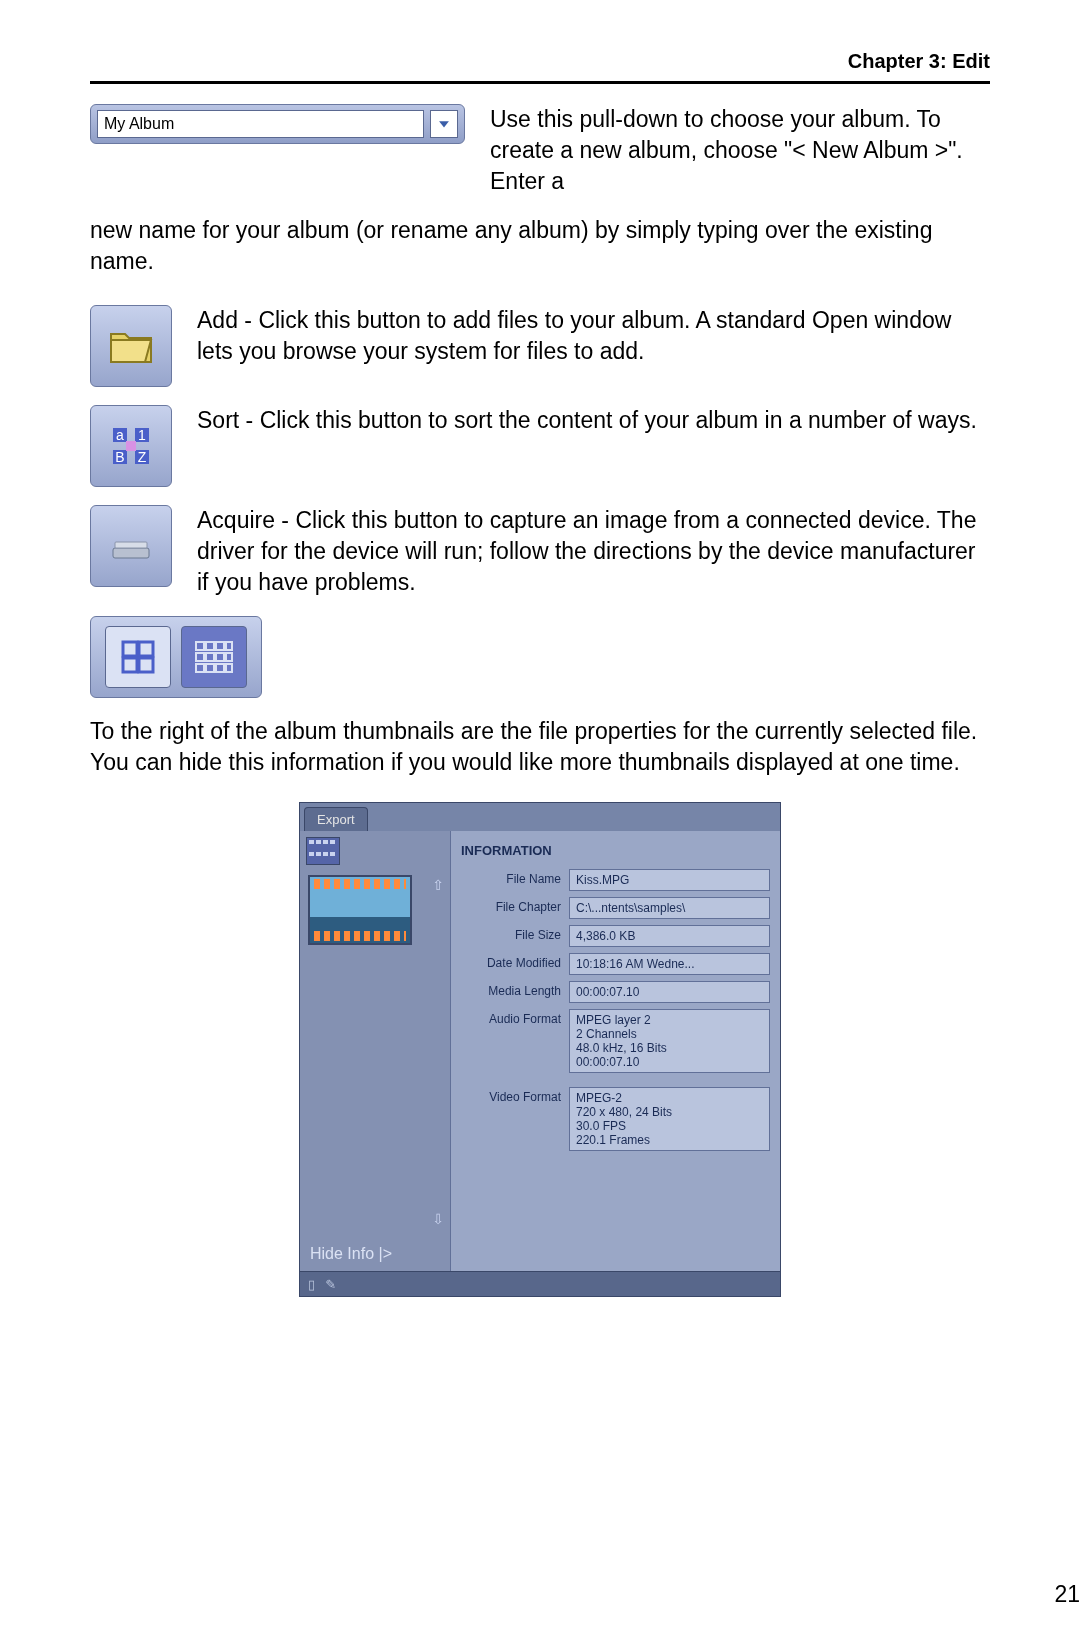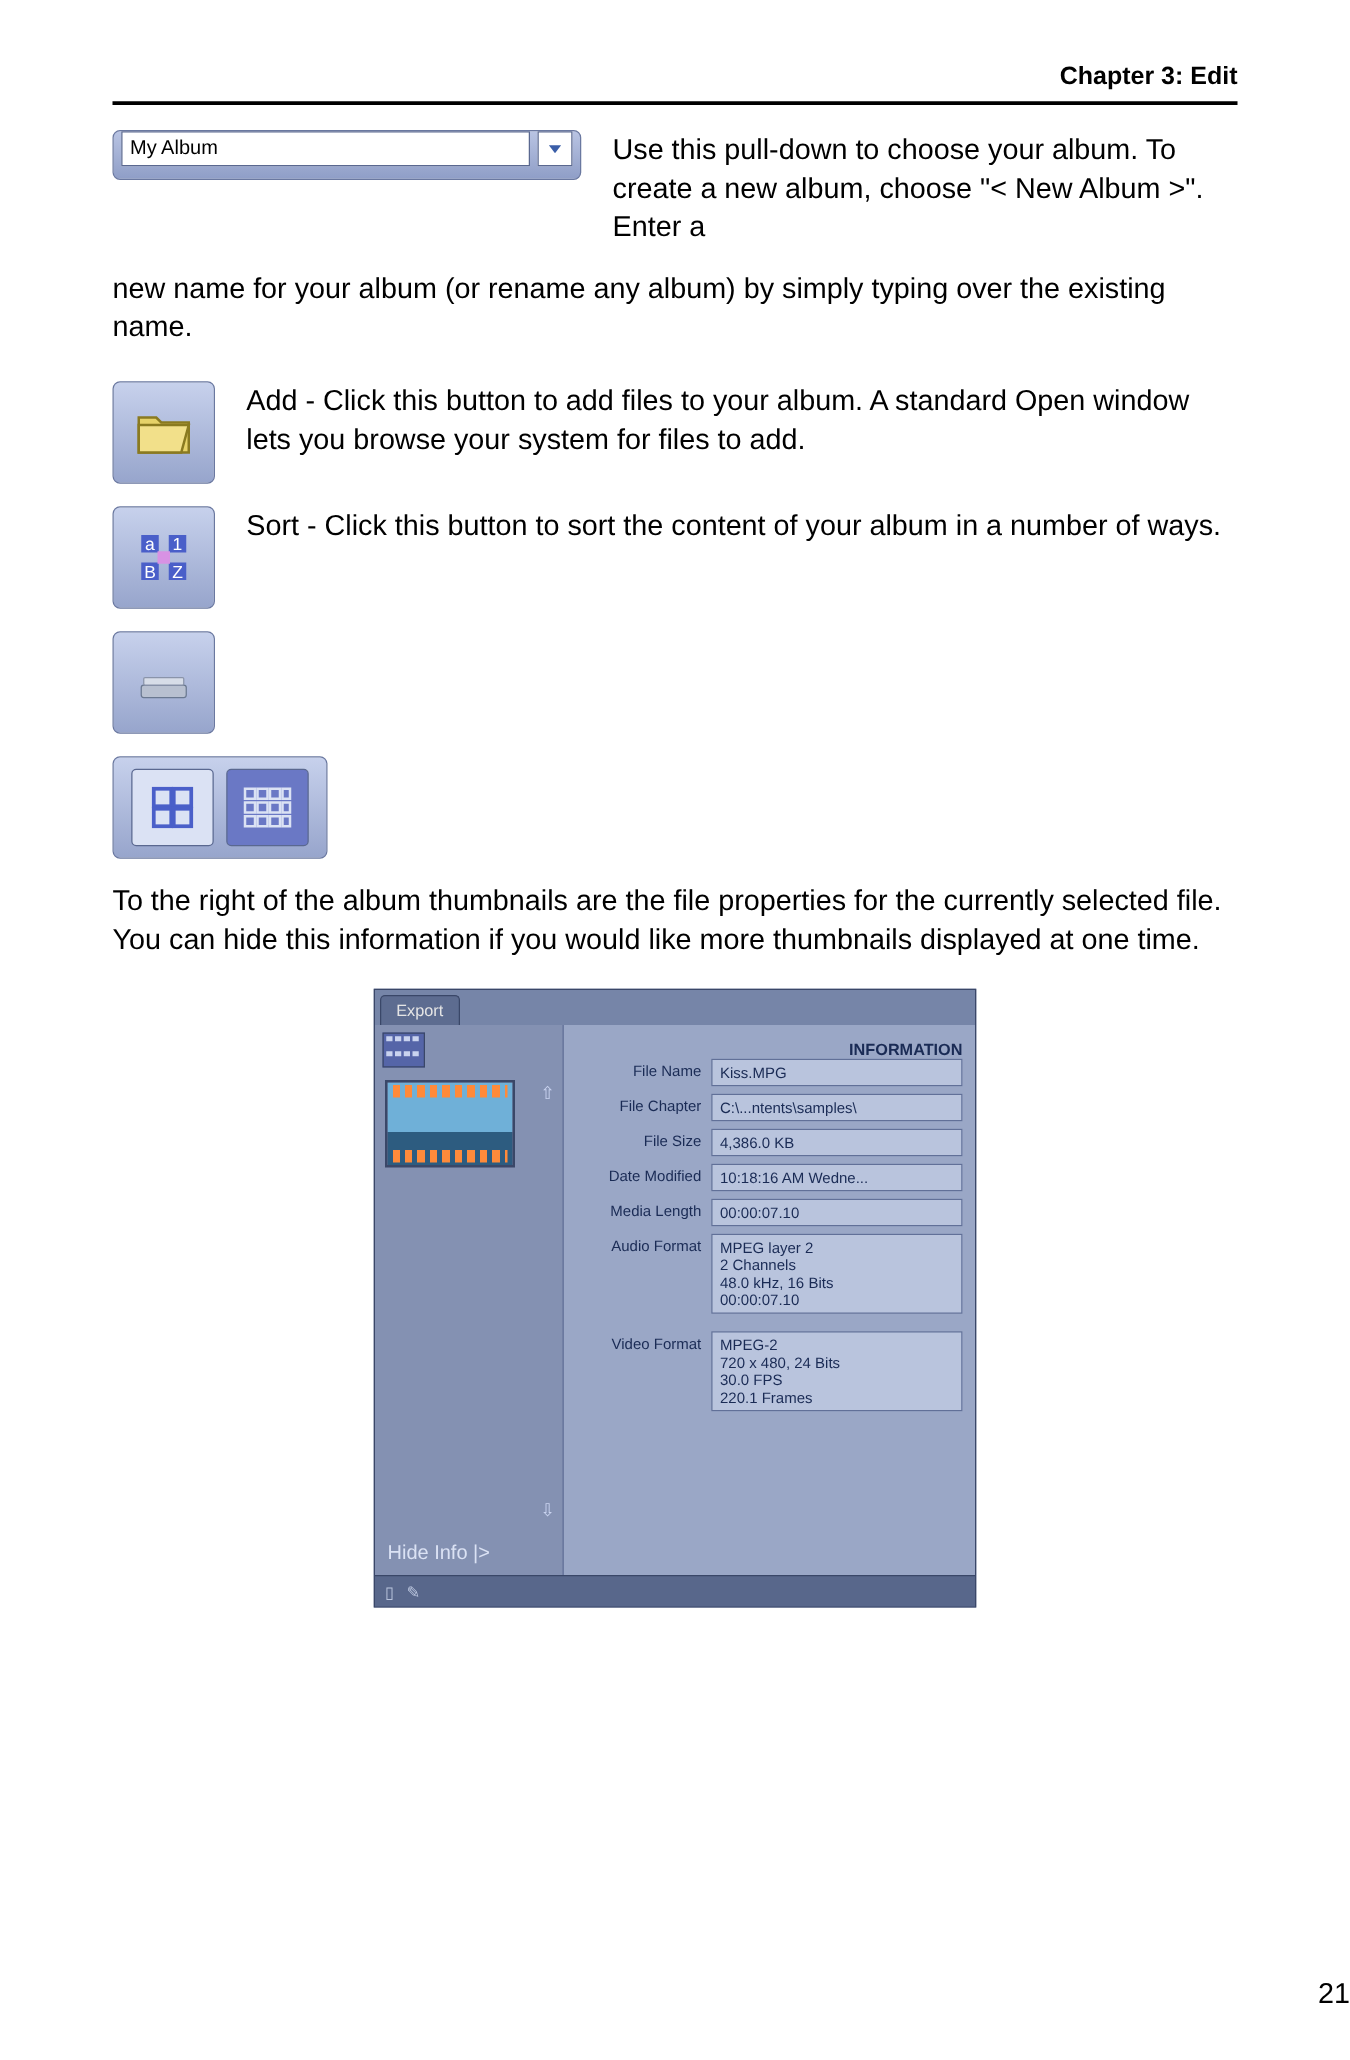--- a/index.html
+++ b/index.html
@@ -1,19 +1,19 @@
 <!DOCTYPE html>
 <html><head>
 <meta charset="utf-8">
 <style>
   html,body{margin:0;padding:0;background:#fff;font-family:Verdana,Geneva,sans-serif;color:#000;}
   .page{width:1080px;height:1648px;position:relative;padding:50px 90px 0 90px;box-sizing:border-box;}
   .chapter{font-size:20px;font-weight:bold;text-align:right;padding-bottom:8px;border-bottom:3px solid #000;margin-bottom:20px;}
   .row{display:flex;align-items:flex-start;margin-bottom:18px;}
-  .pulldown{width:375px;height:40px;background:linear-gradient(#b9c4e3,#8f9ec7);border:1px solid #6a78a0;border-radius:6px;display:flex;align-items:flex-start;padding:0 6px;box-sizing:border-box;margin-right:25px;}
+  .pulldown{width:375px;height:40px;background:linear-gradient(#b9c4e3,#8f9ec7);border:1px solid #6a78a0;border-radius:6px;display:flex;align-items:center;padding:0 6px;box-sizing:border-box;margin-right:25px;}
   .pulldown-field{flex:1;height:26px;background:#fff;border:1px solid #5a6890;display:flex;align-items:center;padding:0 6px;font-size:16px;color:#000;}
   .pulldown-arrow{width:26px;height:26px;background:#fff;border:1px solid #5a6890;margin-left:6px;display:flex;align-items:center;justify-content:center;}
   .pulldown-arrow svg{width:14px;height:14px;}
   .body-text{font-size:23px;line-height:1.35;}
   .body-text b{font-weight:normal;}
   .icon-box{width:80px;height:80px;flex:0 0 80px;background:linear-gradient(#c7d1ec,#97a5cc);border:1px solid #6a78a0;border-radius:6px;display:flex;align-items:center;justify-content:center;margin-right:25px;}
   .icon-box svg{width:48px;height:48px;}
   
   .thumbsize-box{width:170px;height:80px;flex:0 0 170px;background:linear-gradient(#c7d1ec,#97a5cc);border:1px solid #6a78a0;border-radius:6px;display:flex;align-items:center;justify-content:center;gap:10px;margin-right:25px;}
   .thumbsize-btn{width:64px;height:60px;border:1px solid #5a6890;display:flex;align-items:center;justify-content:center;border-radius:4px;}
@@ -31,21 +31,21 @@
   .ip-smallgrid span{width:5px;height:4px;background:#c9d3ef;}
   .ip-thumb{width:100px;height:66px;margin:10px 8px;border:2px solid #3a4768;background:linear-gradient(#6fb0d8 60%,#2d5c80 60%);position:relative;}
   .ip-thumb:before,.ip-thumb:after{content:"";position:absolute;left:4px;right:4px;height:10px;background:repeating-linear-gradient(90deg,#ff8a3a 0 6px,transparent 6px 10px);}
   .ip-thumb:before{top:2px;}
   .ip-thumb:after{bottom:2px;}
   .ip-scroll-up,.ip-scroll-dn{position:absolute;right:4px;width:16px;height:16px;color:#c9d3ef;font-size:14px;text-align:center;}
   .ip-scroll-up{top:46px;}
   .ip-scroll-dn{bottom:44px;}
   .ip-hideinfo{position:absolute;bottom:8px;left:10px;font-size:16px;color:#dbe2f4;text-align:right;}
   .ip-right{flex:1;padding:8px 10px;}
-  .ip-title{text-align:right;font-weight:bold;color:#1a2b55;font-size:13px;margin:4px 0 0;}
+  .ip-title{text-align:left;font-weight:bold;color:#1a2b55;font-size:13px;margin:4px 0 11px;}
   .ip-row{display:flex;align-items:flex-start;margin-bottom:6px;}
   .ip-label{width:100px;text-align:right;padding-right:8px;color:#1a2b55;font-size:12px;padding-top:3px;}
   .ip-val{flex:1;background:#b9c4dd;border:1px solid #617098;color:#1a2b55;font-size:12px;padding:3px 6px;min-height:14px;white-space:pre-line;}
   .ip-footer{height:24px;background:#58678b;border-top:1px solid #3a4768;display:flex;align-items:center;padding:0 8px;gap:10px;color:#b9c4dd;}
   .page-num{position:absolute;bottom:40px;left:0;right:0;text-align:right;font-size:23px;}
 </style>
 </head>
 <body>
 
 <div class="page">
@@ -94,20 +94,23 @@
       <b>Sort</b><span> - Click this button to sort the content of your album in a number of ways.</span>
     </div>
   </div>
 
   <div class="row">
     <div class="icon-box">
       <svg viewBox="0 0 48 48">
         <rect x="6" y="26" width="36" height="10" rx="2" fill="#b8c0d0" stroke="#6a7890"></rect>
         <rect x="8" y="20" width="32" height="6" rx="1" fill="#d7dde8" stroke="#8a94aa"></rect>
       </svg>
+    </div>
+    <div class="body-text" style="flex:1">
+      <b>Acquire</b><span> - Click this button to capture an image from a connected device. The driver for the device will run; follow the directions by the device manufacturer if you have problems.</span>
     </div>
   </div>
 
   <div class="row">
     <div class="thumbsize-box">
       <div class="thumbsize-btn large">
         <svg width="34" height="34" viewBox="0 0 34 34">
           <rect x="2" y="2" width="14" height="14" fill="none" stroke="#4a5fc9" stroke-width="3"></rect>
           <rect x="18" y="2" width="14" height="14" fill="none" stroke="#4a5fc9" stroke-width="3"></rect>
           <rect x="2" y="18" width="14" height="14" fill="none" stroke="#4a5fc9" stroke-width="3"></rect>

